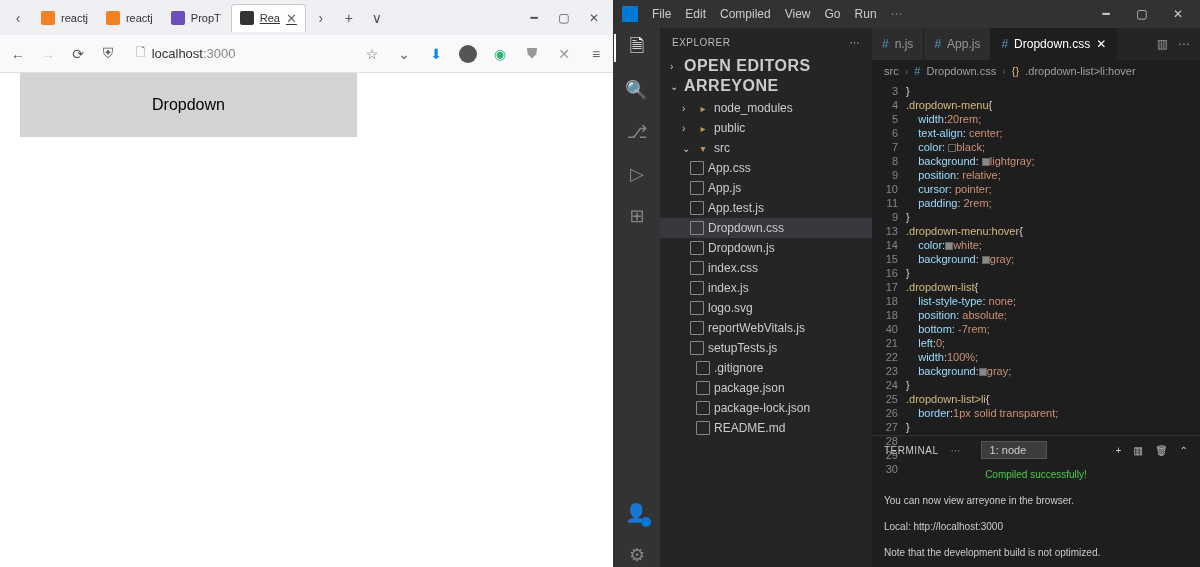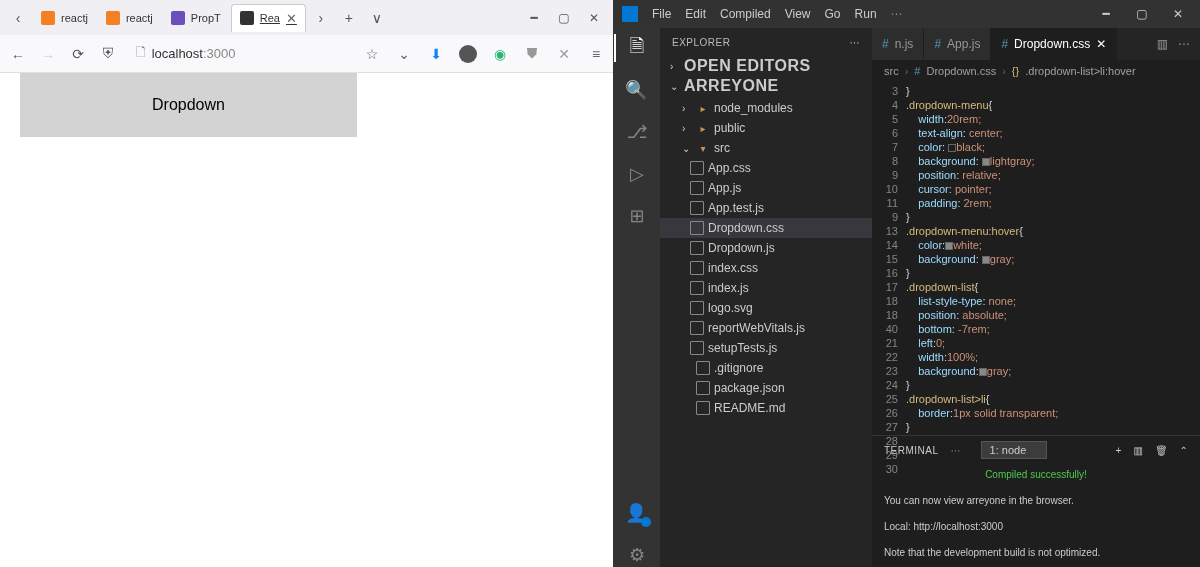--- a/index.html
+++ b/index.html
@@ -263,20 +263,25 @@
           </div>
           <div class="sb-row indent1">
             <span class="twist"></span>
             <span class="ficon file"></span>
             <span>.gitignore</span>
           </div>
           <div class="sb-row indent1">
             <span class="twist"></span>
             <span class="ficon file"></span>
             <span>package.json</span>
+          </div>
+          <div class="sb-row indent1">
+            <span class="twist"></span>
+            <span class="ficon file"></span>
+            <span>package-lock.json</span>
           </div>
           <div class="sb-row indent1">
             <span class="twist"></span>
             <span class="ficon file"></span>
             <span>README.md</span>
           </div>
         </div>
     </div>
 
     <div class="editor-area">

